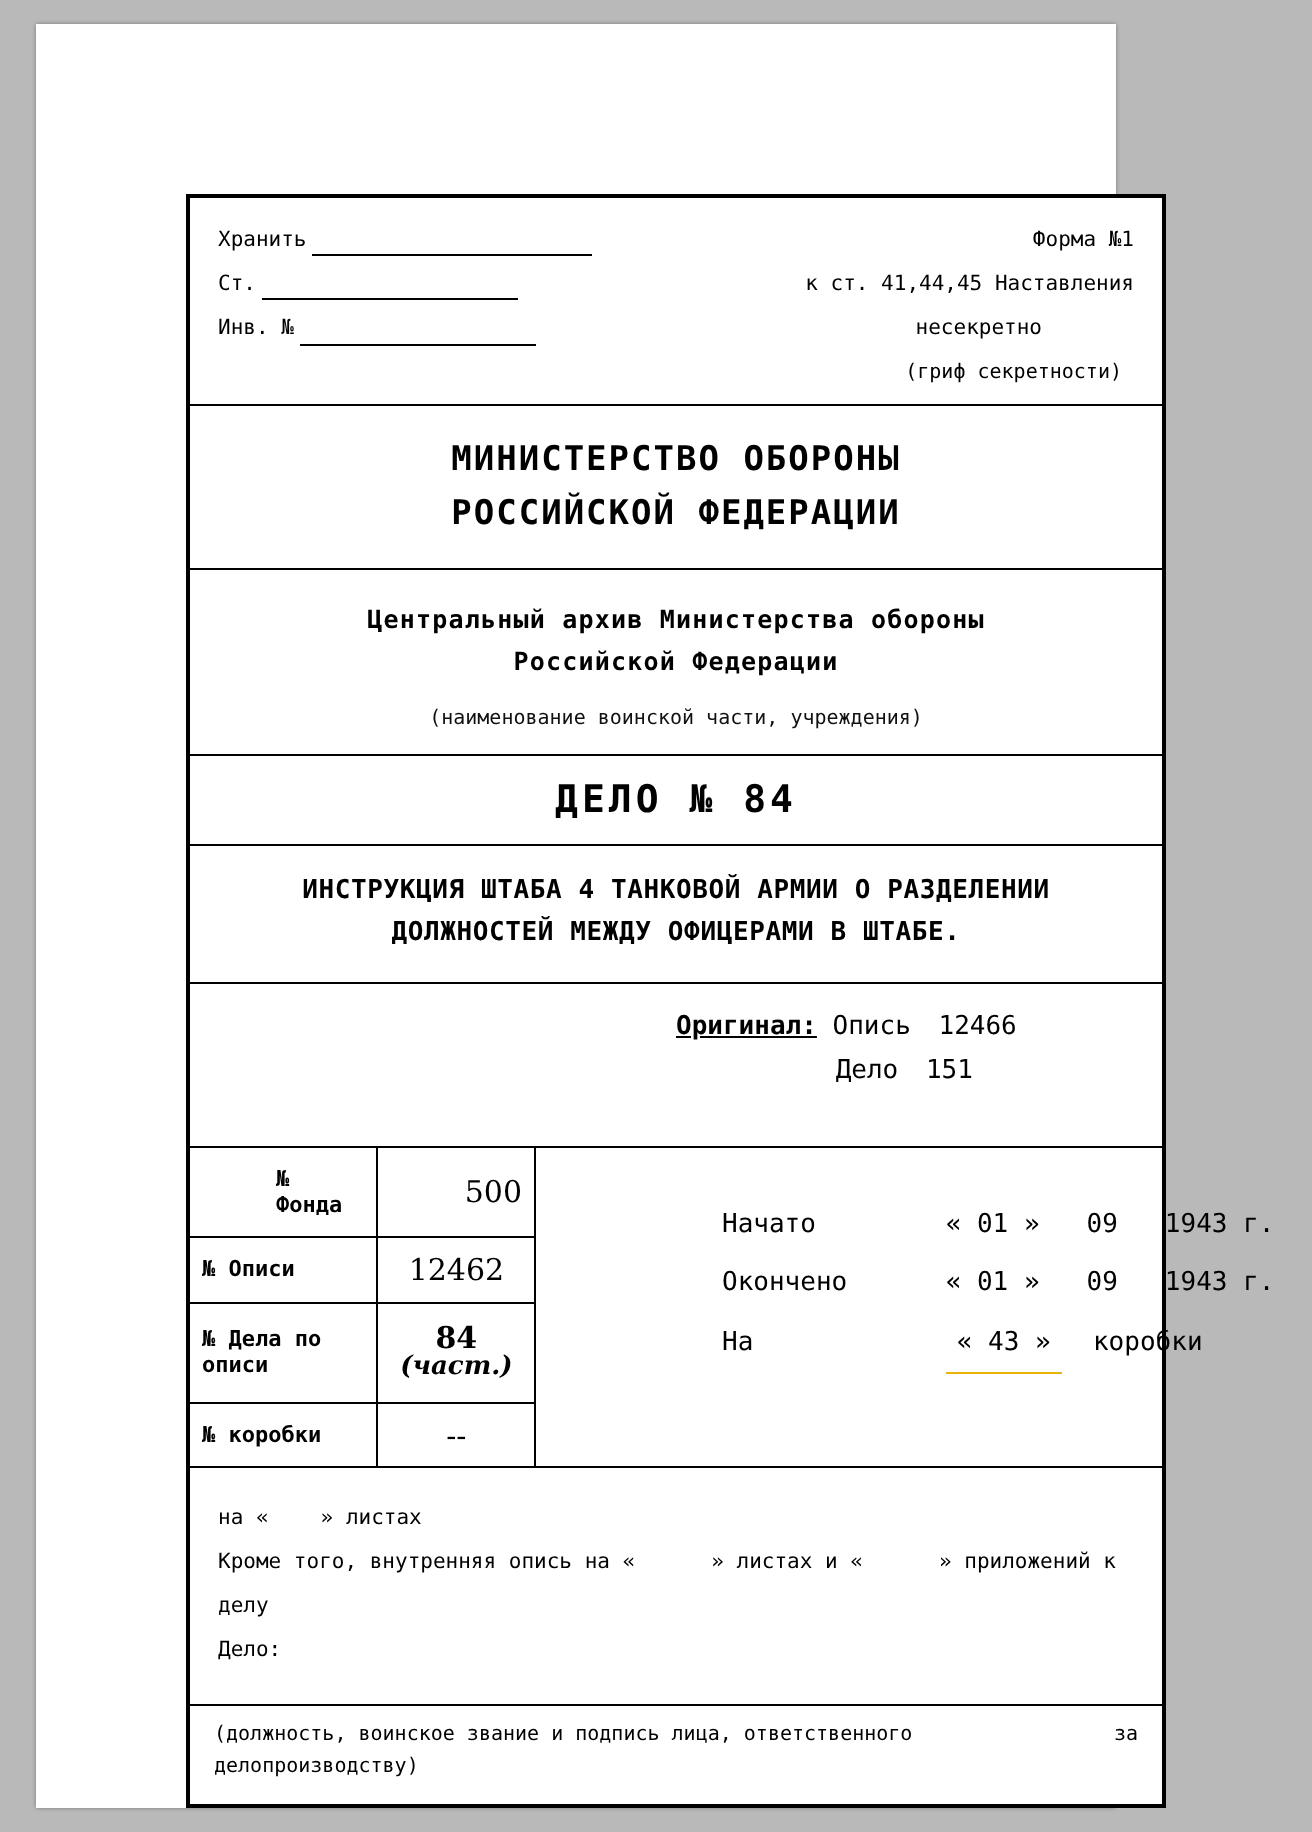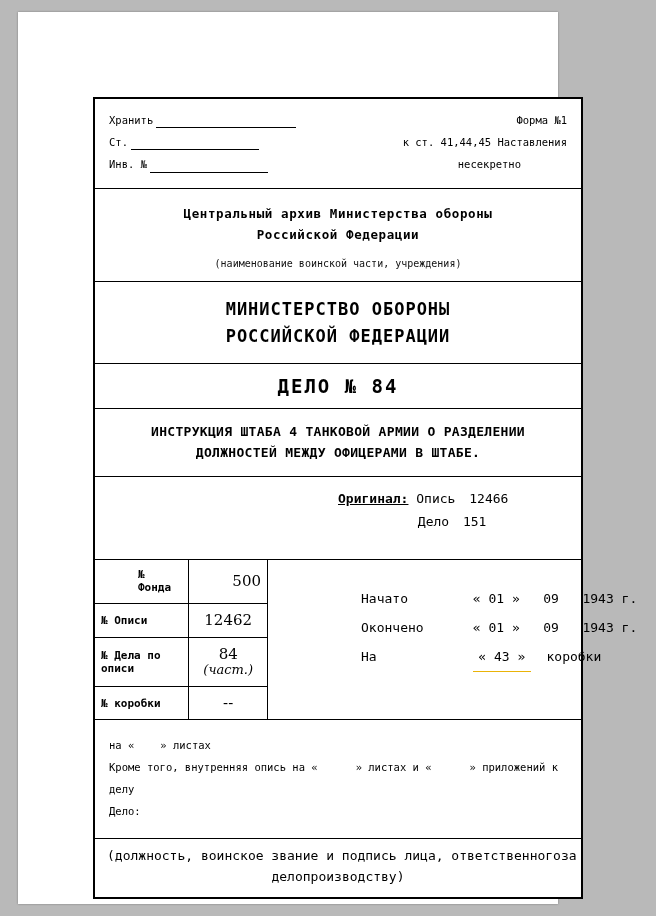--- a/index.html
+++ b/index.html
@@ -161,21 +161,21 @@
     font-weight: bold;
     border-left: none;
   }
   table.fondtbl td.v {
     text-align: center;
     font-family: "DejaVu Serif", serif;
     font-size: 15px;
   }
   table.fondtbl tr:first-child td { border-top: none; padding-left: 43px; }
   table.fondtbl tr:last-child td { border-bottom: none; }
-  .cell-84 { line-height: 1.05; }
+  .cell-84 { line-height: 1.05; font-weight: bold; }
   .cell-84 .part {
     display: block;
     font-style: italic;
     font-size: 13px;
   }
   .dates {
     position: absolute;
     left: 232px;
     top: 24px;
     font-size: 13px;
@@ -192,23 +192,22 @@
     padding: 14px 14px 16px 14px;
     font-size: 10.5px;
     line-height: 2.1;
   }
   .blank { display: inline-block; width: 38px; }
   .blank-s { display: inline-block; width: 26px; }
 
   
   .footer {
     padding: 7px 12px 10px 12px;
-    font-size: 13px;
+    font-size: 10px;
     line-height: 1.6;
-    text-align: center;
   }
   .footer .j {
     display: flex;
     justify-content: space-between;
     white-space: nowrap;
   }
 </style>
 </head>
 <body>
 
@@ -236,31 +235,32 @@
         </span>
         <span class="hdr-right">к ст. 41,44,45 Наставления</span>
       </div>
       <div class="hdr-row">
         <span class="hdr-left">
           <span class="lbl">Инв. №</span>
           <span class="rule r3"></span>
         </span>
         <span class="hdr-right secret-line">несекретно</span>
       </div>
+      <div class="grif">(гриф секретности)</div>
+    </div>
+
+    <div class="band ministry">
+      <div>МИНИСТЕРСТВО ОБОРОНЫ</div>
+      <div>РОССИЙСКОЙ ФЕДЕРАЦИИ</div>
     </div>
 
     <div class="band archive">
       <div>Центральный архив Министерства обороны</div>
       <div>Российской Федерации</div>
       <div class="sub">(наименование воинской части, учреждения)</div>
-    </div>
-
-    <div class="band ministry">
-      <div>МИНИСТЕРСТВО ОБОРОНЫ</div>
-      <div>РОССИЙСКОЙ ФЕДЕРАЦИИ</div>
     </div>
 
     <div class="band delo">ДЕЛО № 84</div>
 
     <div class="band title">
       <div>ИНСТРУКЦИЯ ШТАБА 4 ТАНКОВОЙ АРМИИ О РАЗДЕЛЕНИИ</div>
       <div>ДОЛЖНОСТЕЙ МЕЖДУ ОФИЦЕРАМИ В ШТАБЕ.</div>
     </div>
 
     <div class="band original">

